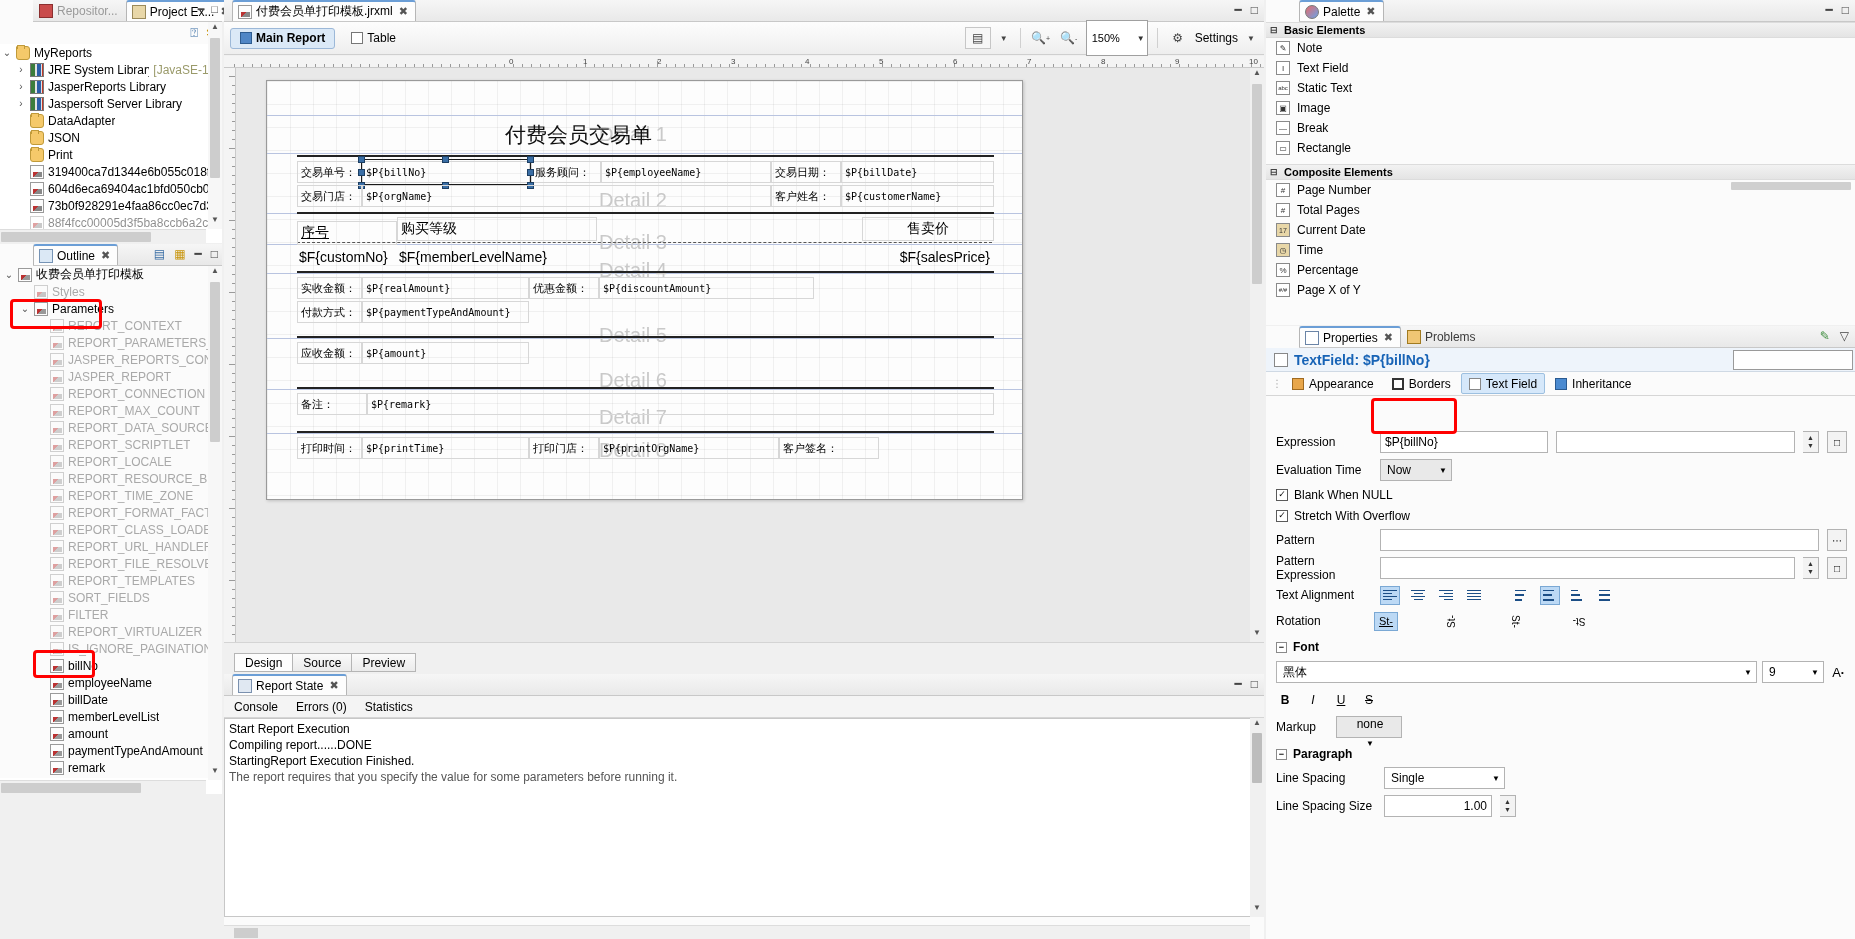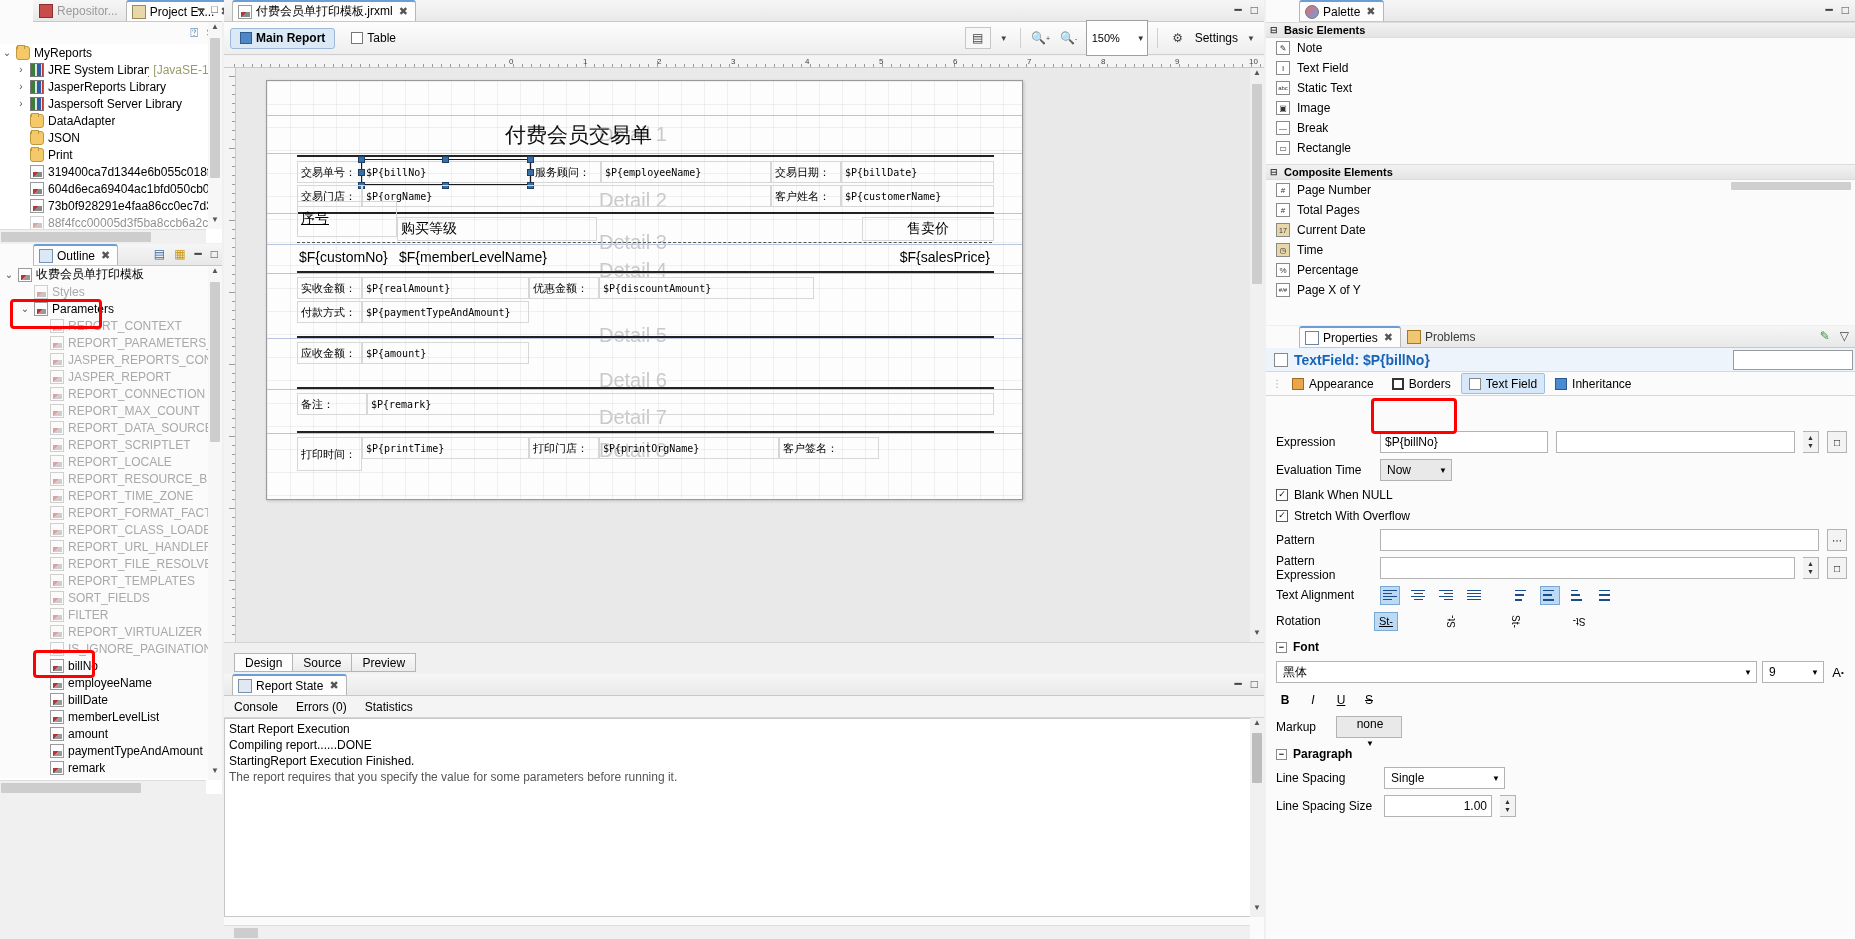--- a/index.html
+++ b/index.html
@@ -714,21 +714,21 @@
         <div class="handle" style="left:260px; top:88px;"></div>
         <div class="handle" style="left:91px; top:101px;"></div>
         <div class="handle" style="left:175px; top:101px;"></div>
         <div class="handle" style="left:260px; top:101px;"></div>
 
         <div class="cell lbl" style="left:30px; top:104px; width:65px; height:22px;">交易门店：</div>
         <div class="cell expr" style="left:95px; top:104px; width:409px; height:22px;">$P{orgName}</div>
         <div class="cell lbl" style="left:504px; top:104px; width:70px; height:22px;">客户姓名：</div>
         <div class="cell expr" style="left:574px; top:104px; width:153px; height:22px;">$P{customerName}</div>
 
-        <div class="cell big" style="left:30px; top:120px; width:100px; height:36px;text-decoration:underline;">序号</div>
+        <div class="cell big" style="left:30px; top:140px; width:100px; height:24px;text-decoration:underline;">序号</div>
         <div class="cell big" style="left:130px; top:136px; width:200px; height:24px;">购买等级</div>
         <div class="cell big" style="left:595px; top:136px; width:132px; height:24px; justify-content:center; padding-left:0;">售卖价</div>
 
         <div class="cell big" style="left:28px; top:164px; width:100px; height:24px; border-color:transparent;">$F{customNo}</div>
         <div class="cell big" style="left:128px; top:164px; width:210px; height:24px; border-color:transparent;">$F{memberLevelName}</div>
         <div class="cell big" style="left:595px; top:164px; width:132px; height:24px; border-color:transparent; justify-content:flex-end; padding-right:3px;">$F{salesPrice}</div>
 
         <div class="cell lbl" style="left:30px; top:196px; width:65px; height:22px;">实收金额：</div>
         <div class="cell expr" style="left:95px; top:196px; width:167px; height:22px;">$P{realAmount}</div>
         <div class="cell lbl" style="left:262px; top:196px; width:70px; height:22px;">优惠金额：</div>
@@ -736,21 +736,21 @@
 
         <div class="cell lbl" style="left:30px; top:220px; width:65px; height:22px;">付款方式：</div>
         <div class="cell expr" style="left:95px; top:220px; width:167px; height:22px;">$P{paymentTypeAndAmount}</div>
 
         <div class="cell lbl" style="left:30px; top:261px; width:65px; height:22px;">应收金额：</div>
         <div class="cell expr" style="left:95px; top:261px; width:167px; height:22px;">$P{amount}</div>
 
         <div class="cell lbl" style="left:30px; top:312px; width:70px; height:22px;">备注：</div>
         <div class="cell expr" style="left:100px; top:312px; width:627px; height:22px;">$P{remark}</div>
 
-        <div class="cell lbl" style="left:30px; top:356px; width:65px; height:34px;">打印时间：</div>
+        <div class="cell lbl" style="left:30px; top:356px; width:65px; height:22px;">打印时间：</div>
         <div class="cell expr" style="left:95px; top:356px; width:167px; height:22px;">$P{printTime}</div>
         <div class="cell lbl" style="left:262px; top:356px; width:70px; height:22px;">打印门店：</div>
         <div class="cell expr" style="left:332px; top:356px; width:180px; height:22px;">$P{printOrgName}</div>
         <div class="cell lbl" style="left:512px; top:356px; width:100px; height:22px;">客户签名：</div>
       </div>
     </div>
     <div id="vscroll-canvas">
       <div style="position:absolute;top:0;left:0;width:14px;height:14px;font-size:8px;text-align:center;color:#555;">▲</div>
       <div style="position:absolute;top:16px;left:2px;width:10px;height:200px;background:#cdcdcd;border-radius:1px;"></div>
       <div style="position:absolute;bottom:0;left:0;width:14px;height:14px;font-size:8px;text-align:center;color:#555;">▼</div>

